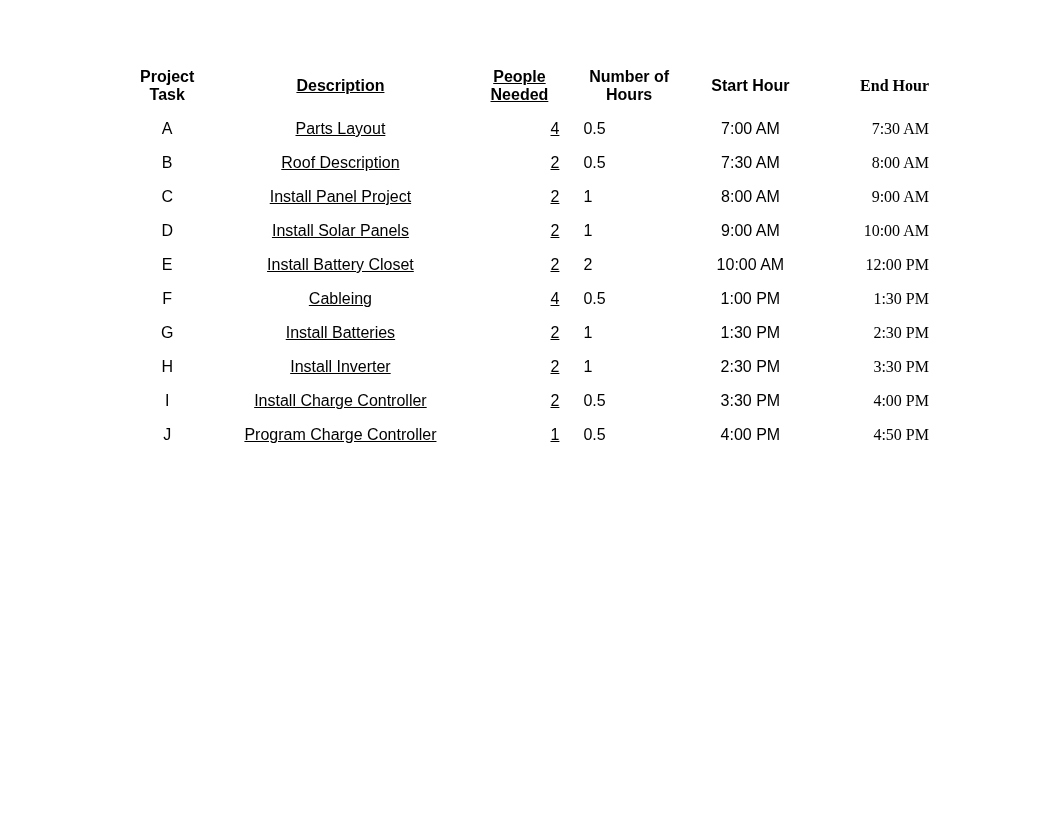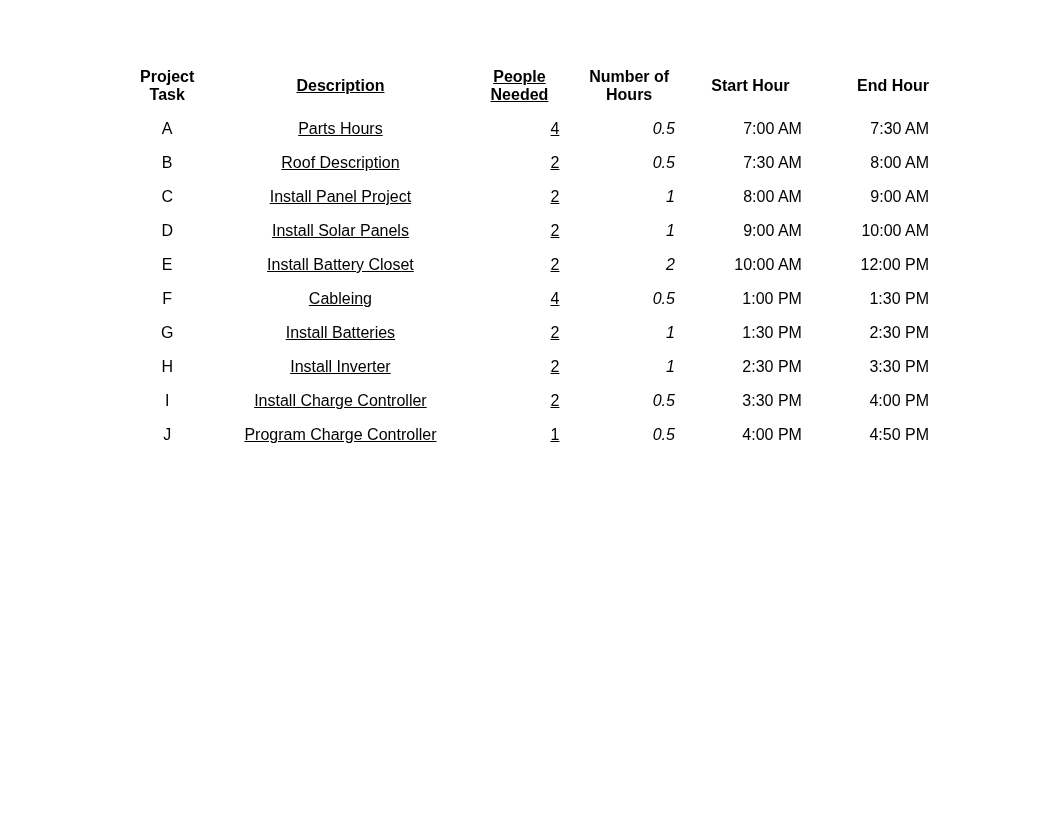--- a/index.html
+++ b/index.html
@@ -59,33 +59,33 @@
       width: 100px;
     }
 
     .col-start {
       width: 110px;
     }
 
     .col-end {
       width: 110px;
       text-align: right;
+      font-family: Liberation Serif, serif;
     }
 
     tbody td.col-hours {
-      text-align: right;
-      font-style: italic;
+      text-align: left;
     }
 
     tbody td.col-people {
       text-align: right;
     }
 
     tbody td.col-start {
-      text-align: right;
+      text-align: center;
     }
 
     tbody td.col-end {
       text-align: right;
     }
   </style>
 </head>
 <body>
 
 <div class="table-container">
@@ -96,21 +96,21 @@
         <th class="col-description">Description</th>
         <th class="col-people">People Needed</th>
         <th class="col-hours">Number of Hours</th>
         <th class="col-start">Start Hour</th>
         <th class="col-end">End Hour</th>
       </tr>
     </thead>
     <tbody id="table-body">
     <tr>
           <td class="col-project-task">A</td>
-          <td class="col-description">Parts Hours</td>
+          <td class="col-description">Parts Layout</td>
           <td class="col-people">4</td>
           <td class="col-hours">0.5</td>
           <td class="col-start">7:00 AM</td>
           <td class="col-end">7:30 AM</td>
         </tr>
         <tr>
           <td class="col-project-task">B</td>
           <td class="col-description">Roof Description</td>
           <td class="col-people">2</td>
           <td class="col-hours">0.5</td>

